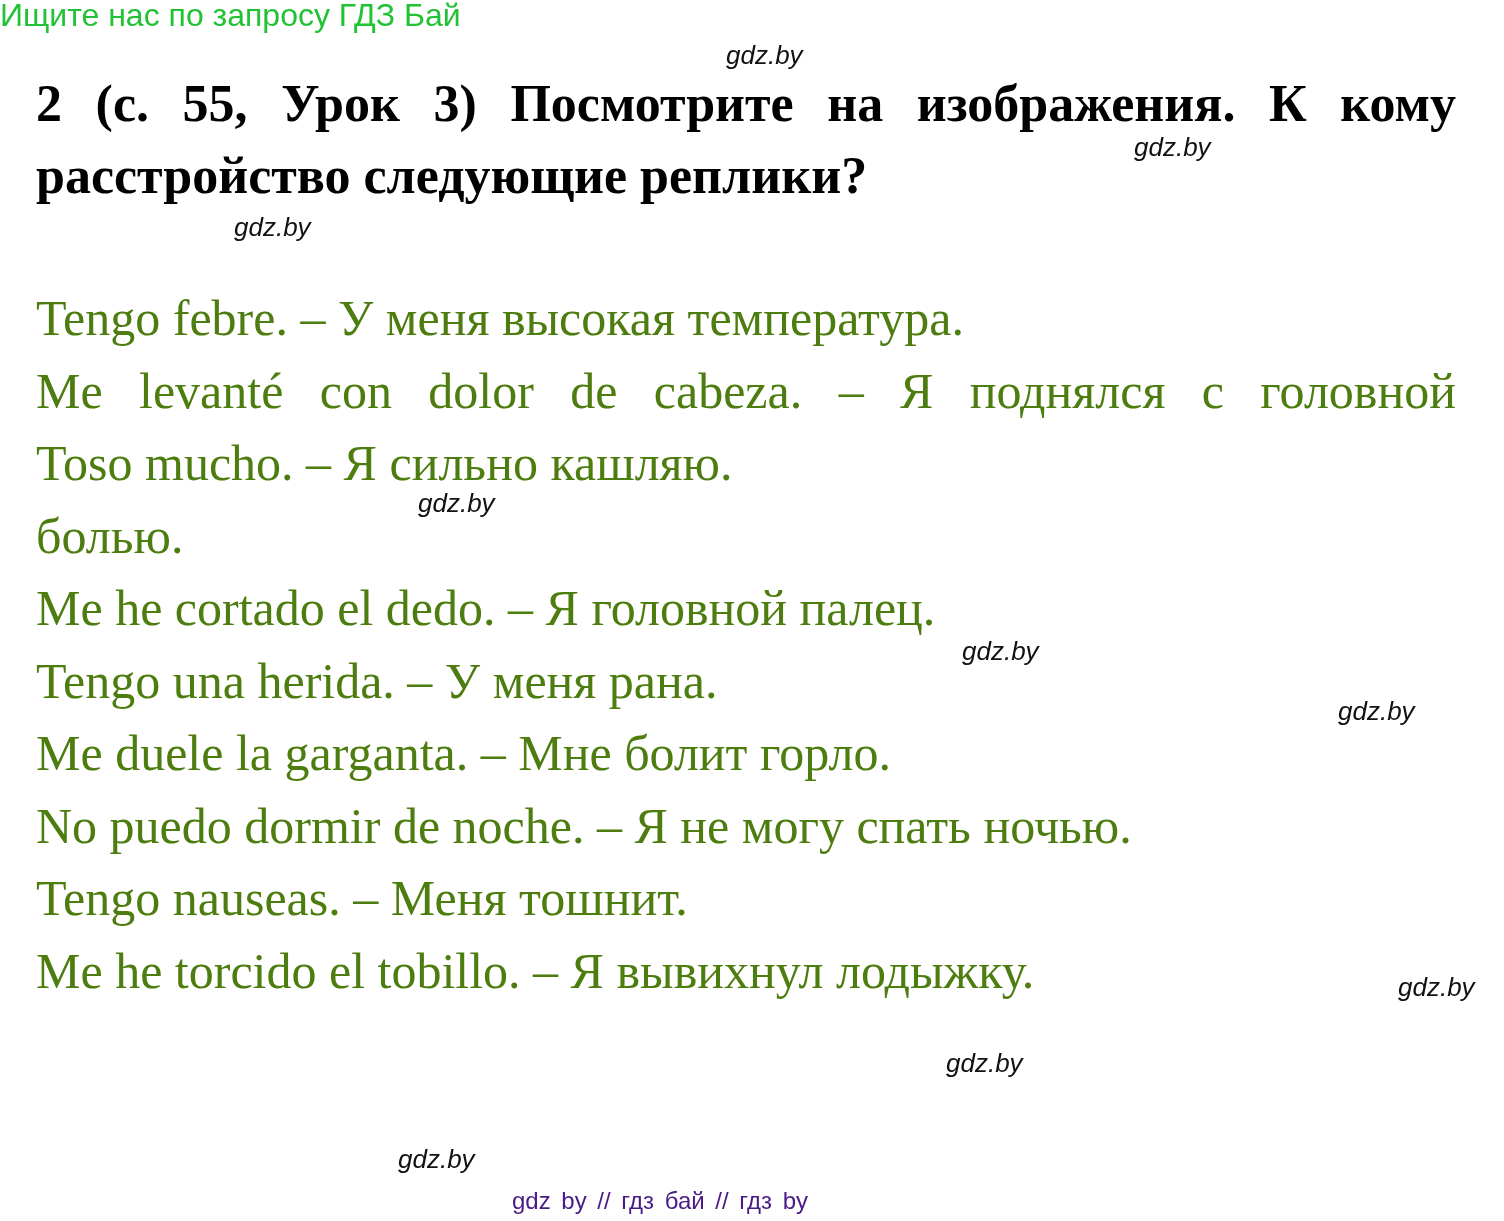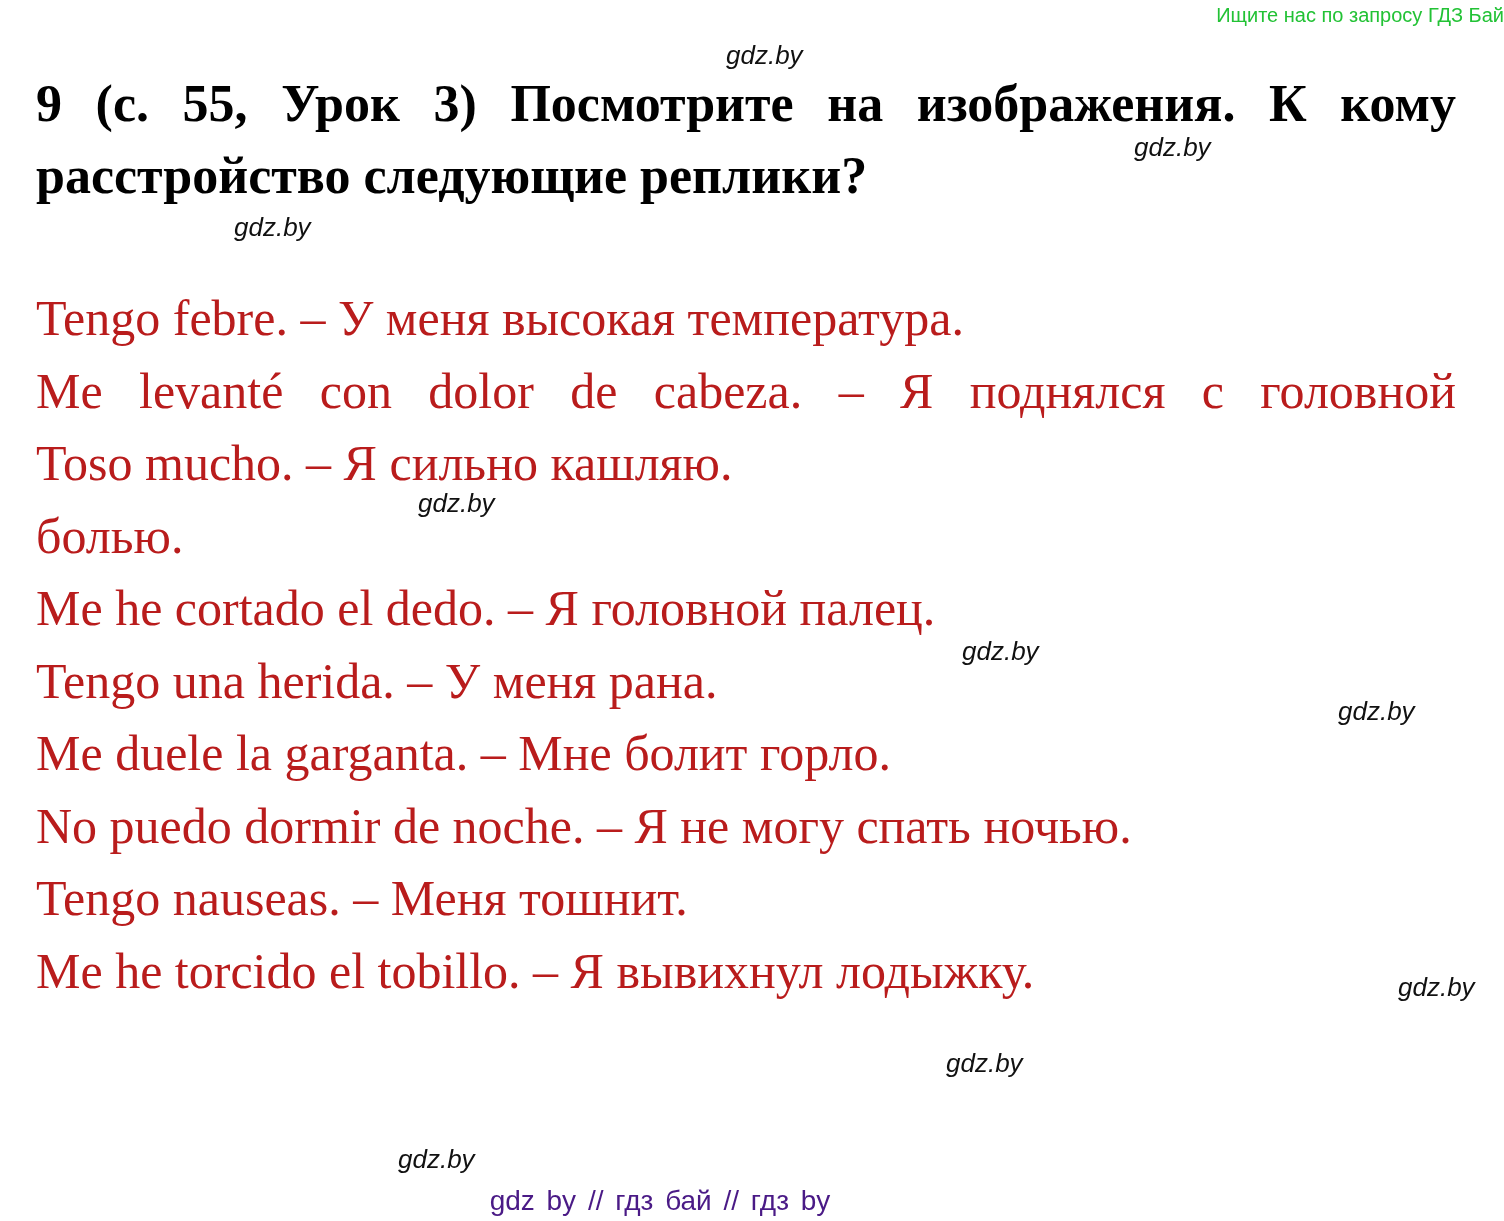--- a/index.html
+++ b/index.html
@@ -1,62 +1,62 @@
 <!DOCTYPE html>
 <html><head>
 <meta charset="utf-8">
 <style>
   html, body { margin: 0; padding: 0; background: #ffffff; }
   body { width: 1504px; height: 1221px; position: relative; overflow: hidden; }
   .top-banner {
-    position: absolute; top: 0; left: 0; width: 1504px; text-align: right;
-    font-family: "Liberation Sans", sans-serif; font-size: 20px; color: #22c235;
+    position: absolute; top: 0; left: 0; width: 1504px; text-align: left;
+    font-family: "Liberation Sans", sans-serif; font-size: 32px; color: #22c235;
     line-height: 30px;
   }
   .wm {
     position: absolute; font-family: "Liberation Sans", sans-serif;
     font-size: 26px; color: #111; line-height: 30px; white-space: nowrap; font-style: italic;
   }
   .title {
     position: absolute; left: 36px; top: 68px; width: 1420px;
     font-family: "Liberation Serif", serif; font-weight: bold;
     font-size: 52px; line-height: 72px; color: #000; text-align: justify;
   }
   .title .l1 { display: block; text-align-last: justify; text-align: justify; }
   .title .l2 { display: block; }
   .lines {
     position: absolute; left: 36px; top: 282px; width: 1420px;
     font-family: "Liberation Serif", serif; font-size: 50px; line-height: 72.5px;
-    color: #b91c1c;
+    color: #4d7c0f;
   }
   .lines .row { display: block; white-space: nowrap; }
   .lines .row.justify { text-align: justify; text-align-last: justify; white-space: normal; }
   .footer {
     position: absolute; top: 1186px; left: 0; width: 1320px; text-align: center;
-    font-family: "Liberation Sans", sans-serif; font-size: 28px; color: #4a1a86;
+    font-family: "Liberation Sans", sans-serif; font-size: 24px; color: #4a1a86;
     line-height: 30px; word-spacing: 4px;
   }
 </style>
 </head>
 <body>
 
 <div class="top-banner">Ищите нас по запросу ГДЗ Бай</div>
 
 <div class="wm" style="left:726px; top:40px;">gdz.by</div>
 <div class="wm" style="left:1134px; top:132px;">gdz.by</div>
 <div class="wm" style="left:234px; top:212px;">gdz.by</div>
 <div class="wm" style="left:418px; top:488px;">gdz.by</div>
 <div class="wm" style="left:962px; top:636px;">gdz.by</div>
 <div class="wm" style="left:1338px; top:696px;">gdz.by</div>
 <div class="wm" style="left:1398px; top:972px;">gdz.by</div>
 <div class="wm" style="left:946px; top:1048px;">gdz.by</div>
 <div class="wm" style="left:398px; top:1144px;">gdz.by</div>
 
 <div class="title">
-  <span class="l1">9 (с. 55, Урок 3) Посмотрите на изображения. К кому</span>
+  <span class="l1">2 (с. 55, Урок 3) Посмотрите на изображения. К кому</span>
   <span class="l2">расстройство следующие реплики?</span>
 </div>
 
 <div class="lines">
   <span class="row">Tengo febre. – У меня высокая температура.</span>
   <span class="row justify">Me levanté con dolor de cabeza. – Я поднялся с головной</span>
   <span class="row">Toso mucho. – Я сильно кашляю.</span>
   <span class="row">болью.</span>
   <span class="row">Me he cortado el dedo. – Я головной палец.</span>
   <span class="row">Tengo una herida. – У меня рана.</span>

